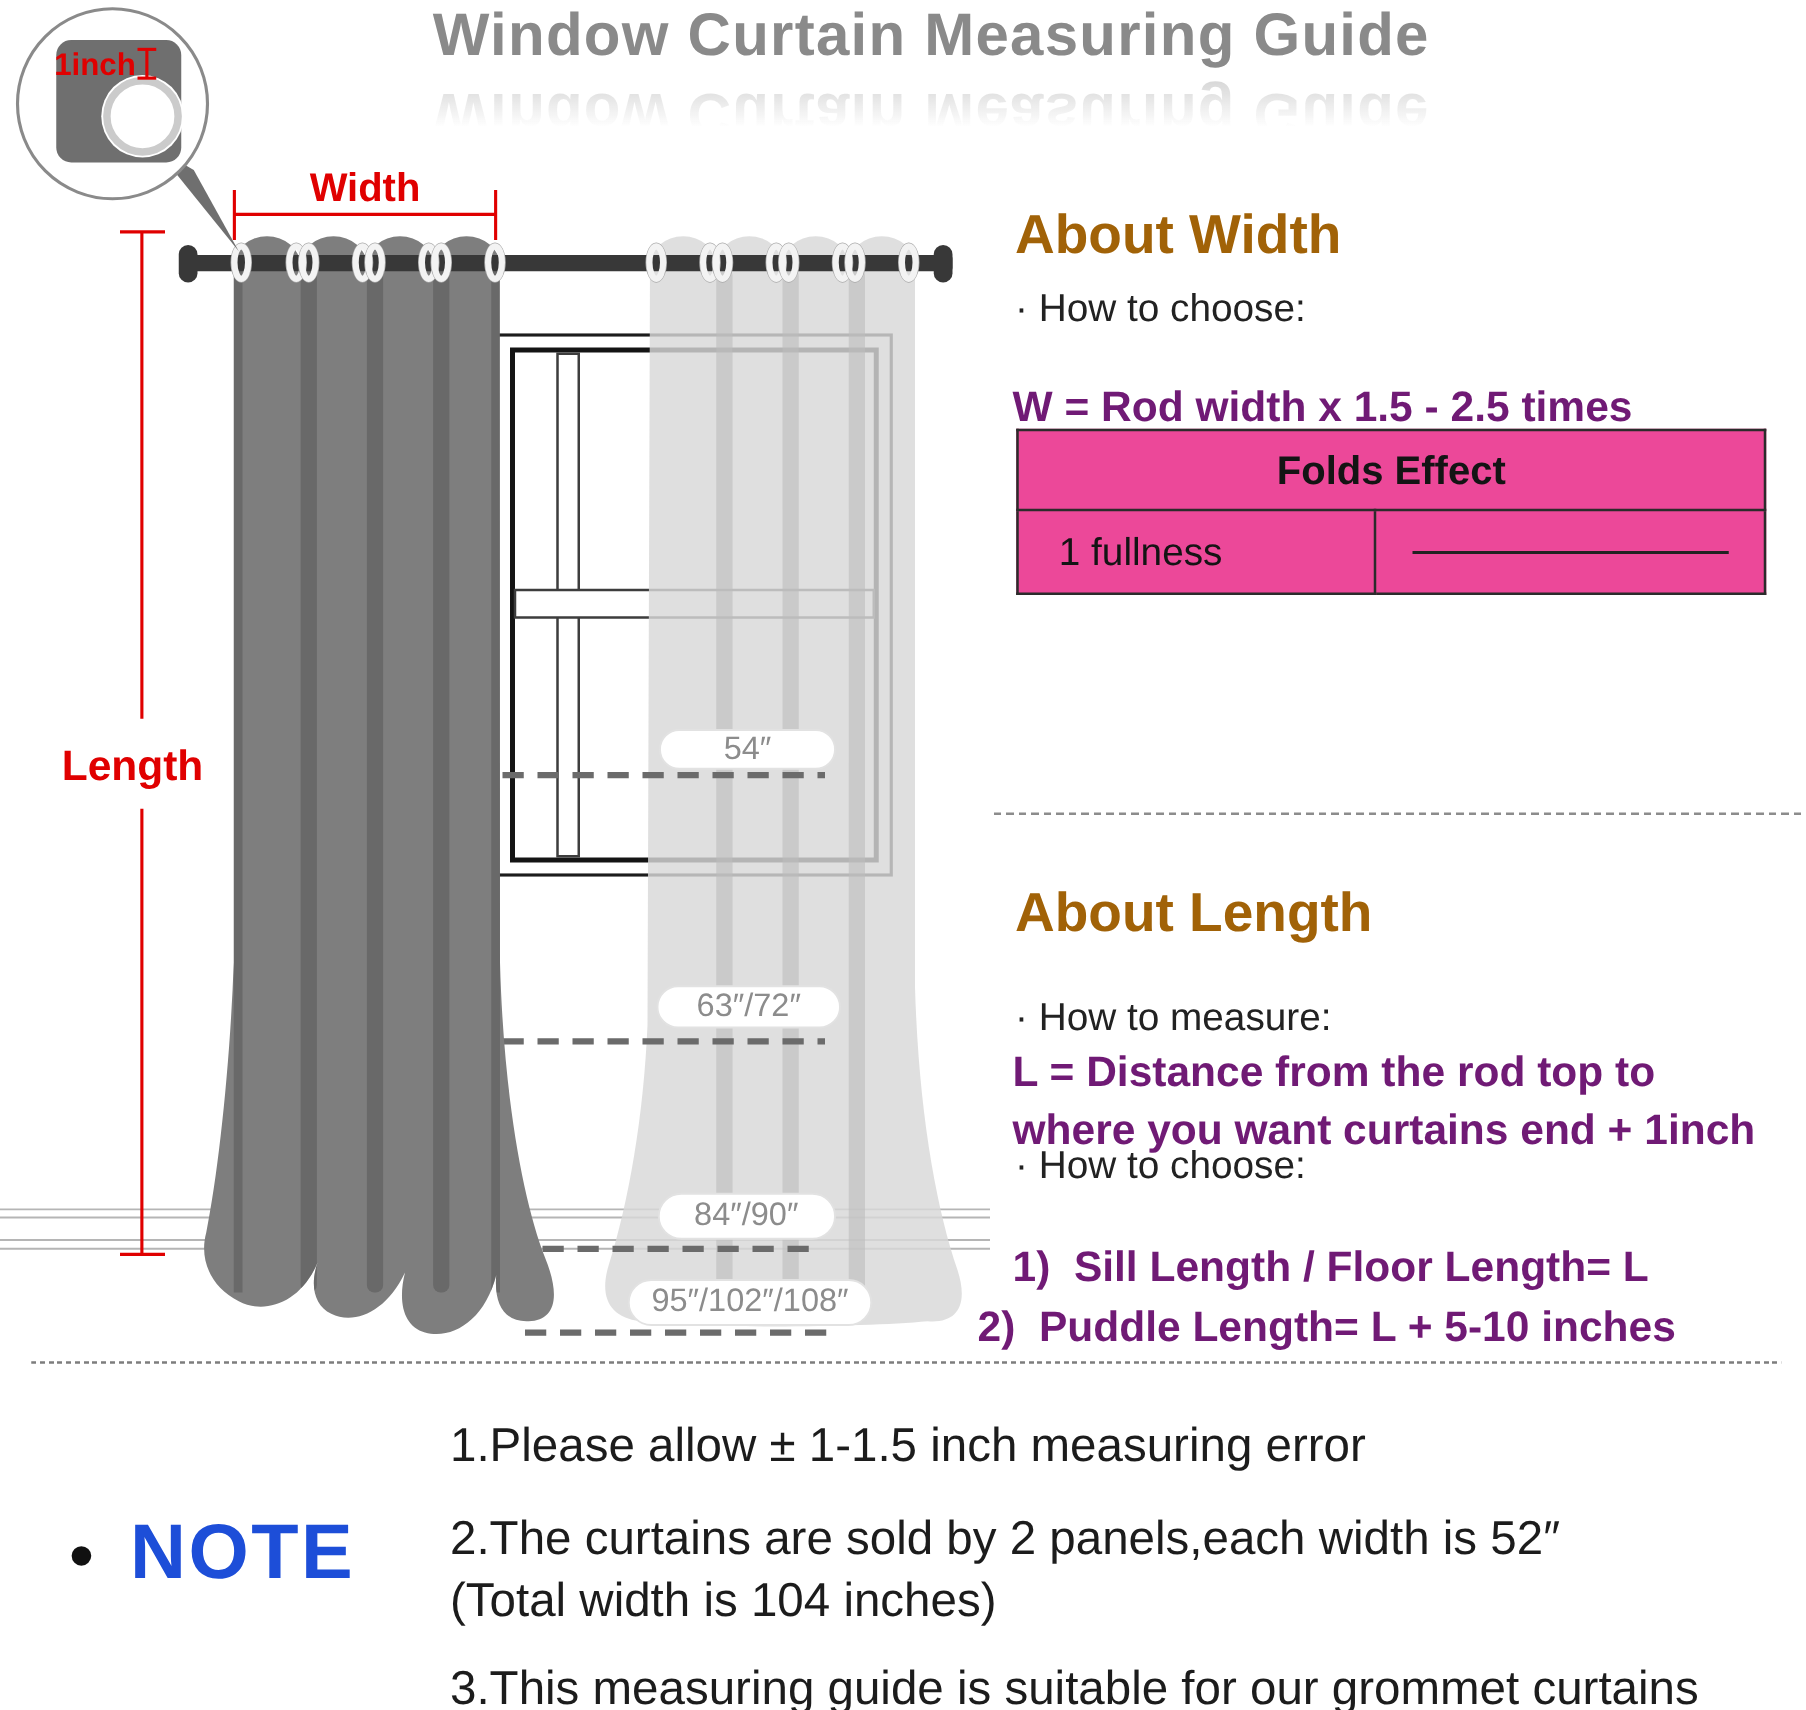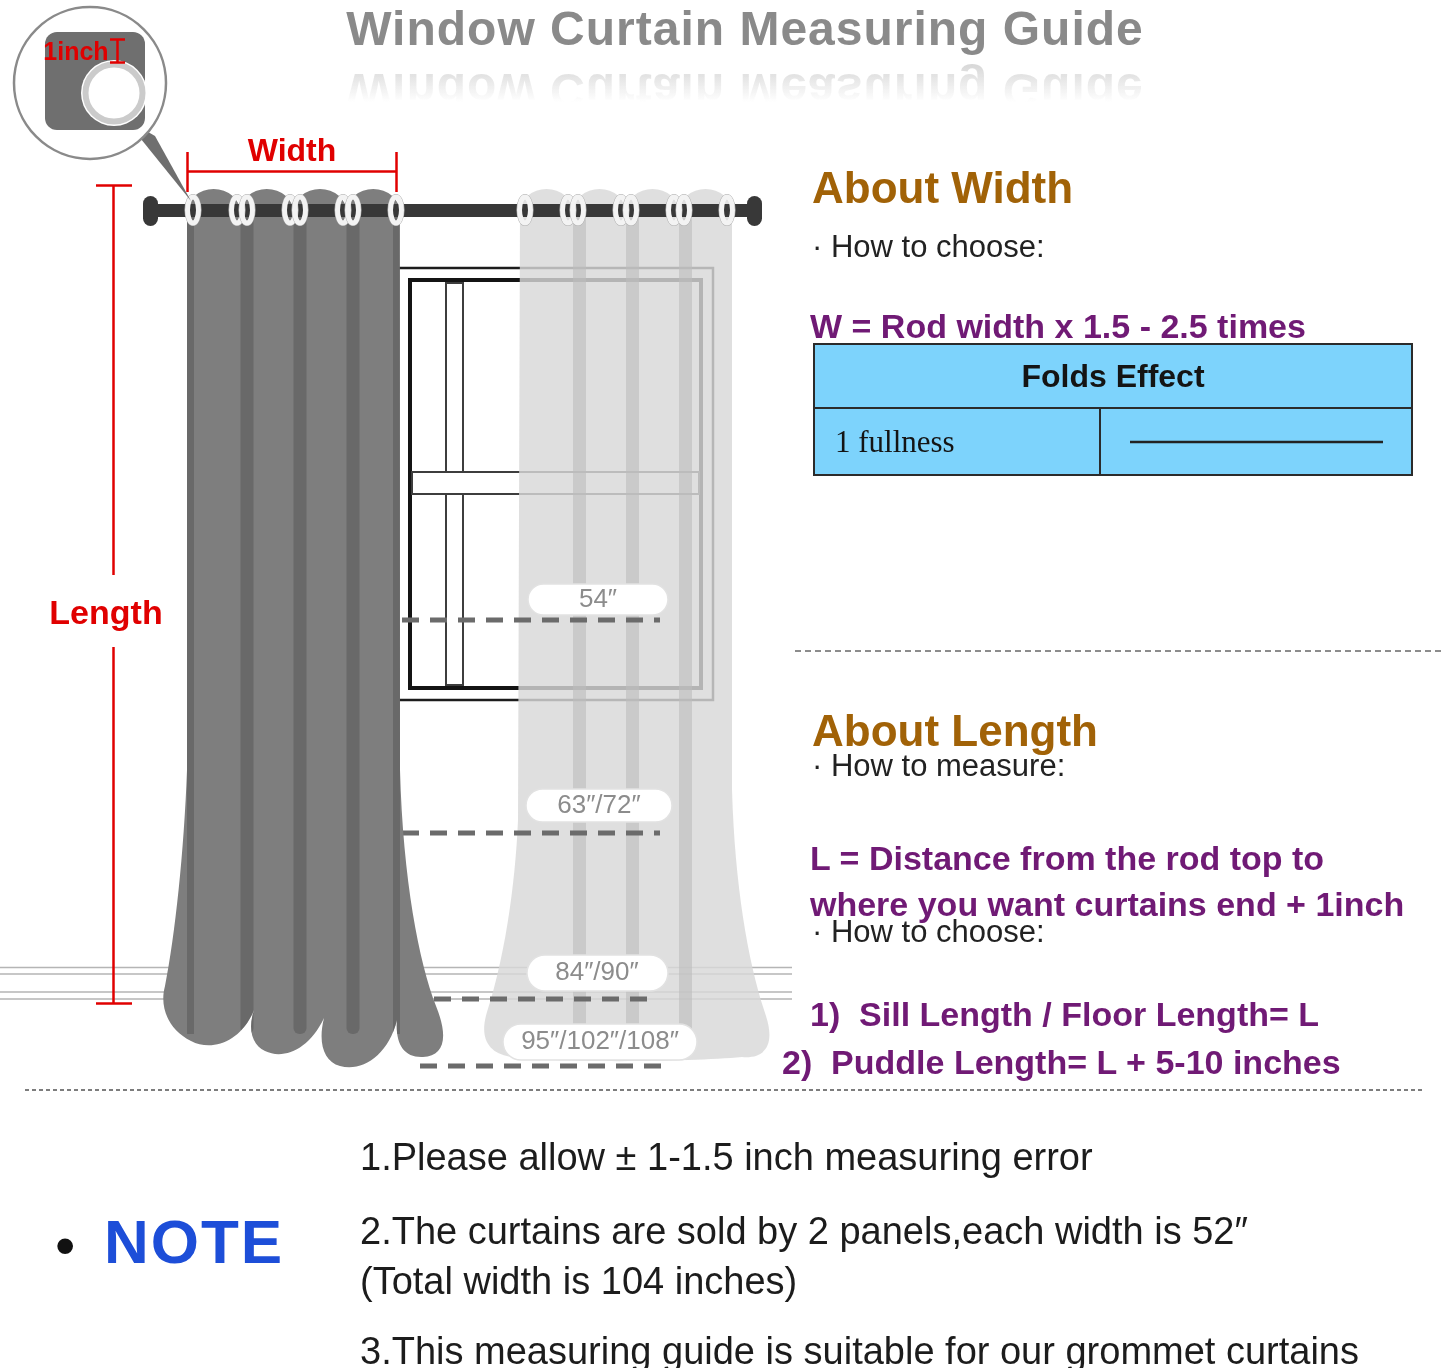--- a/index.html
+++ b/index.html
@@ -19,25 +19,25 @@
     transform:scaleY(-1);
     background:linear-gradient(to top, rgba(138,138,138,.38), rgba(138,138,138,0) 72%);
     -webkit-background-clip:text;background-clip:text;color:transparent;
   }
   
   .h2{font-size:44px;font-weight:700;color:#a16207;white-space:nowrap;}
   .body-line{font-size:31px;color:#222;white-space:nowrap;}
   .formula{font-size:34px;font-weight:700;color:#701a75;white-space:pre-wrap;margin-top:35px;}
   
   table.folds{
-    border-collapse:collapse;width:600px;background:#7dd3fc;
+    border-collapse:collapse;width:600px;background:#ec4899;
   }
   table.folds th, table.folds td{border:2.5px solid #2b2b2b;}
   table.folds th{height:60px;font-size:32px;font-weight:700;text-align:center;color:#141414;}
-  table.folds td.lbl{width:270px;height:63px;font-size:31px;padding-left:20px;color:#141414;font-family:Liberation Serif, serif;}
+  table.folds td.lbl{width:270px;height:63px;font-size:31px;padding-left:32px;color:#141414;}
   table.folds td.fold{padding-left:24px;}
   table.folds td.fold svg{display:block;}
   
   .dash-sep{
     height:2px;
     background:repeating-linear-gradient(90deg,#8c8c8c 0 6px,transparent 6px 10px);
   }
   .dot-sep{
     height:2px;
     background:repeating-linear-gradient(90deg,#7d7d7d 0 4px,transparent 4px 7px);
@@ -193,21 +193,21 @@
           <line x1="5" y1="13" x2="258" y2="13" stroke="#222" stroke-width="2.5"></line>
         </svg>
       </td>
     </tr>
   </tbody>
 </table>
 
 <div class="abs dash-sep" style="left:795px;top:650px;width:650px;"></div>
 
 <div class="abs h2" style="left:812px;top:706px;">About Length</div>
-<div class="abs body-line" style="left:812px;top:748px;">· How to measure:</div>
+<div class="abs body-line" style="left:812px;top:796px;">· How to measure:</div>
 <div class="abs formula" style="left:810px;top:804px;">L = Distance from the rod top to</div>
 <div class="abs formula" style="left:810px;top:850px;">where you want curtains end + 1inch</div>
 <div class="abs body-line" style="left:812px;top:914px;">· How to choose:</div>
 <div class="abs formula" style="left:810px;top:960px;">1)  Sill Length / Floor Length= L</div>
 <div class="abs formula" style="left:782px;top:1008px;">2)  Puddle Length= L + 5-10 inches</div>
 
 <div class="abs dot-sep" style="left:25px;top:1089px;width:1400px;"></div>
 
 <span class="abs note-bullet" style="left:55px;top:1216px;">•</span>
 <div class="abs note-heading" style="left:104px;top:1206px;">NOTE</div>

